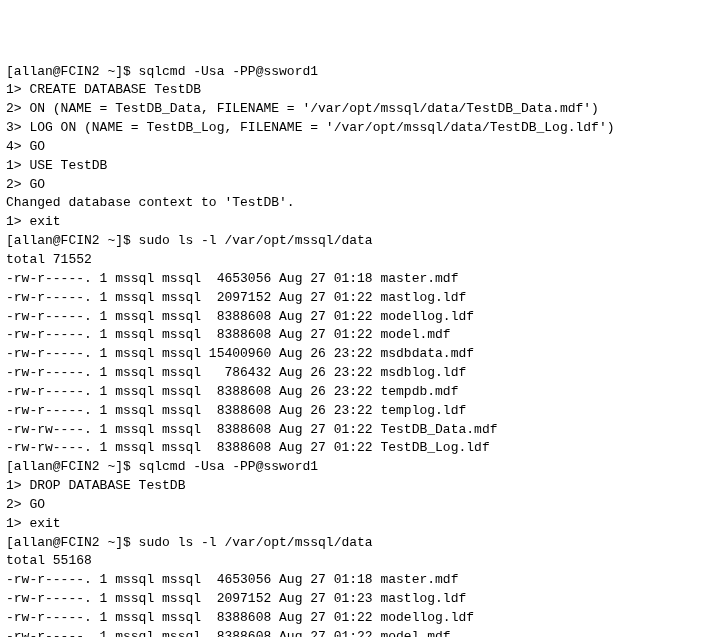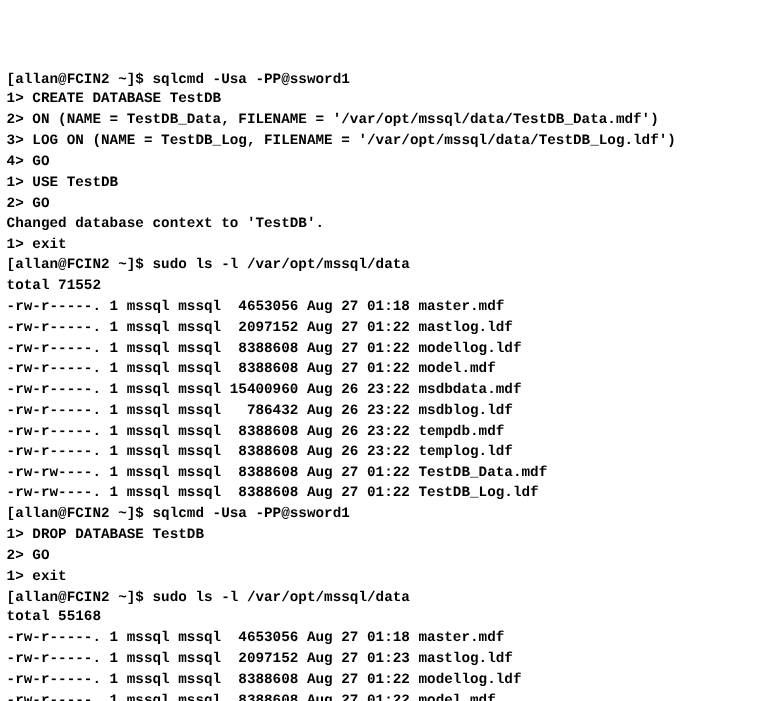--- a/index.html
+++ b/index.html
@@ -5,21 +5,21 @@
     body {
       margin: 0;
       padding: 6px;
       font-family: "Courier New", "Liberation Mono", monospace;
       font-size: 13px;
       line-height: 1.45;
       background: #fff;
       color: #000;
       white-space: pre;
     }
-    .line { display: block; font-weight: bold; }
+    .line { display: block; }
   </style>
 </head>
 <body>
 
 
 <div id="terminal"><span class="line">[allan@FCIN2 ~]$ sqlcmd -Usa -PP@ssword1</span><span class="line">1&gt; CREATE DATABASE TestDB</span><span class="line">2&gt; ON (NAME = TestDB_Data, FILENAME = '/var/opt/mssql/data/TestDB_Data.mdf')</span><span class="line">3&gt; LOG ON (NAME = TestDB_Log, FILENAME = '/var/opt/mssql/data/TestDB_Log.ldf')</span><span class="line">4&gt; GO</span><span class="line">1&gt; USE TestDB</span><span class="line">2&gt; GO</span><span class="line">Changed database context to 'TestDB'.</span><span class="line">1&gt; exit</span><span class="line">[allan@FCIN2 ~]$ sudo ls -l /var/opt/mssql/data</span><span class="line">total 71552</span><span class="line">-rw-r-----. 1 mssql mssql  4653056 Aug 27 01:18 master.mdf</span><span class="line">-rw-r-----. 1 mssql mssql  2097152 Aug 27 01:22 mastlog.ldf</span><span class="line">-rw-r-----. 1 mssql mssql  8388608 Aug 27 01:22 modellog.ldf</span><span class="line">-rw-r-----. 1 mssql mssql  8388608 Aug 27 01:22 model.mdf</span><span class="line">-rw-r-----. 1 mssql mssql 15400960 Aug 26 23:22 msdbdata.mdf</span><span class="line">-rw-r-----. 1 mssql mssql   786432 Aug 26 23:22 msdblog.ldf</span><span class="line">-rw-r-----. 1 mssql mssql  8388608 Aug 26 23:22 tempdb.mdf</span><span class="line">-rw-r-----. 1 mssql mssql  8388608 Aug 26 23:22 templog.ldf</span><span class="line">-rw-rw----. 1 mssql mssql  8388608 Aug 27 01:22 TestDB_Data.mdf</span><span class="line">-rw-rw----. 1 mssql mssql  8388608 Aug 27 01:22 TestDB_Log.ldf</span><span class="line">[allan@FCIN2 ~]$ sqlcmd -Usa -PP@ssword1</span><span class="line">1&gt; DROP DATABASE TestDB</span><span class="line">2&gt; GO</span><span class="line">1&gt; exit</span><span class="line">[allan@FCIN2 ~]$ sudo ls -l /var/opt/mssql/data</span><span class="line">total 55168</span><span class="line">-rw-r-----. 1 mssql mssql  4653056 Aug 27 01:18 master.mdf</span><span class="line">-rw-r-----. 1 mssql mssql  2097152 Aug 27 01:23 mastlog.ldf</span><span class="line">-rw-r-----. 1 mssql mssql  8388608 Aug 27 01:22 modellog.ldf</span><span class="line">-rw-r-----. 1 mssql mssql  8388608 Aug 27 01:22 model.mdf</span></div>
 
 
 
 

